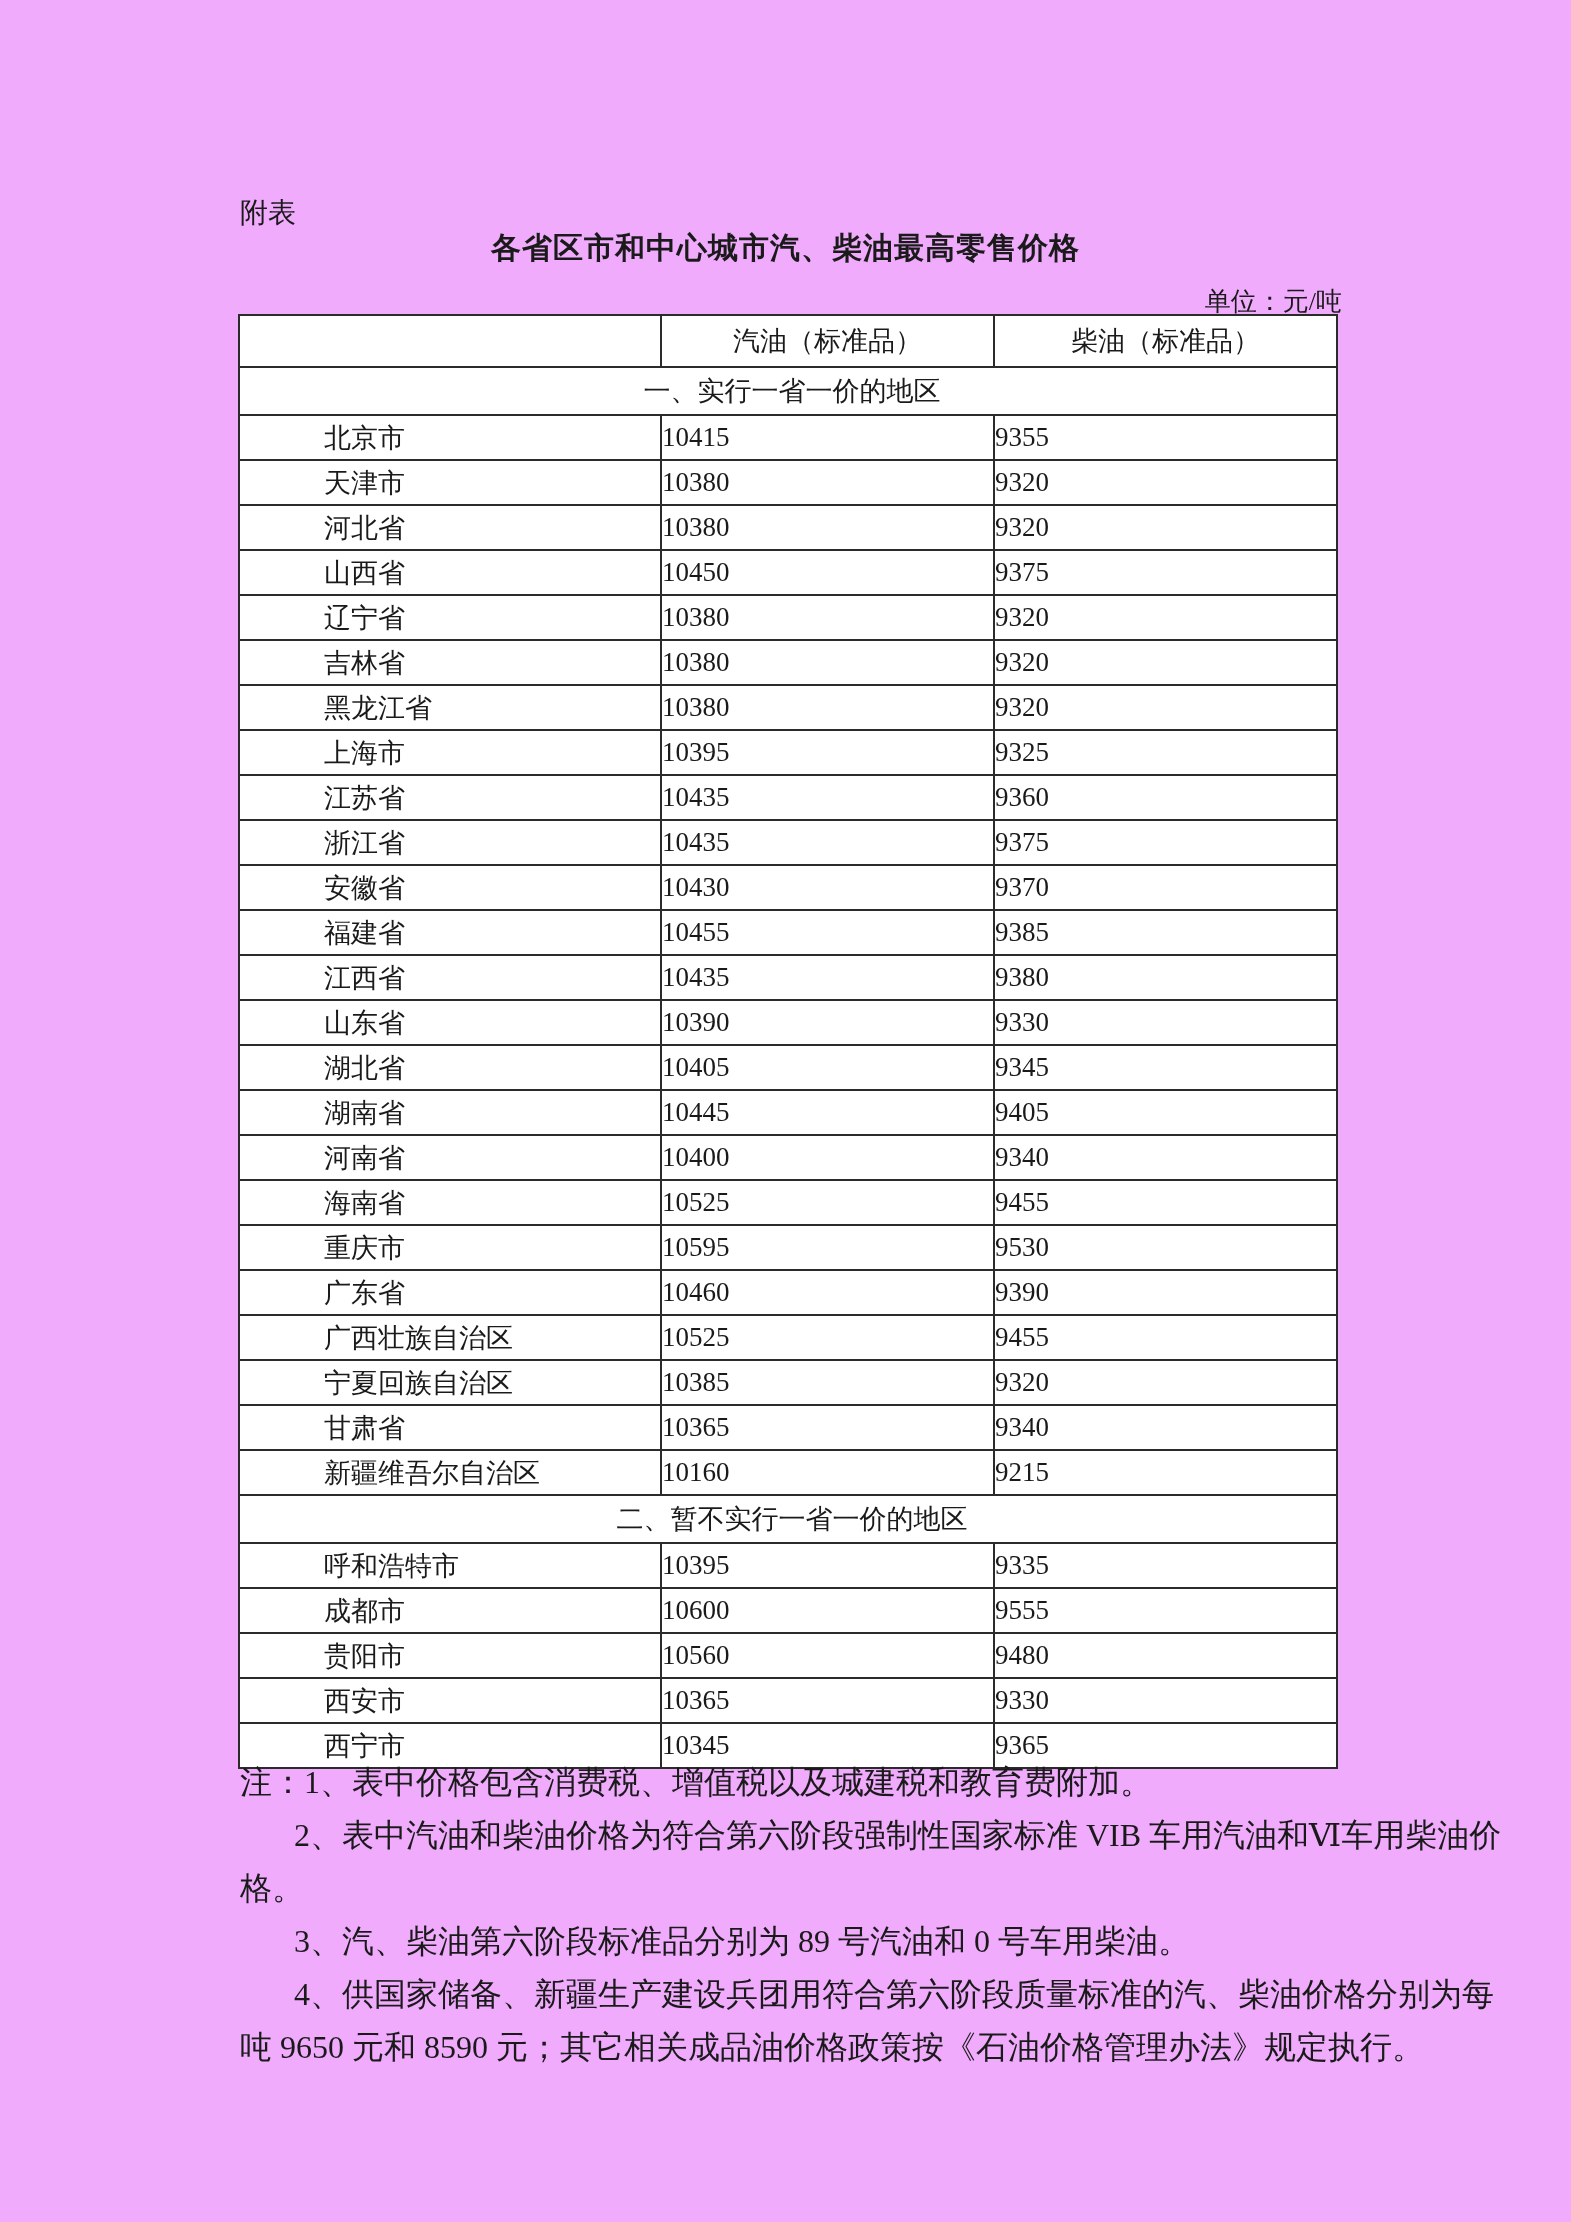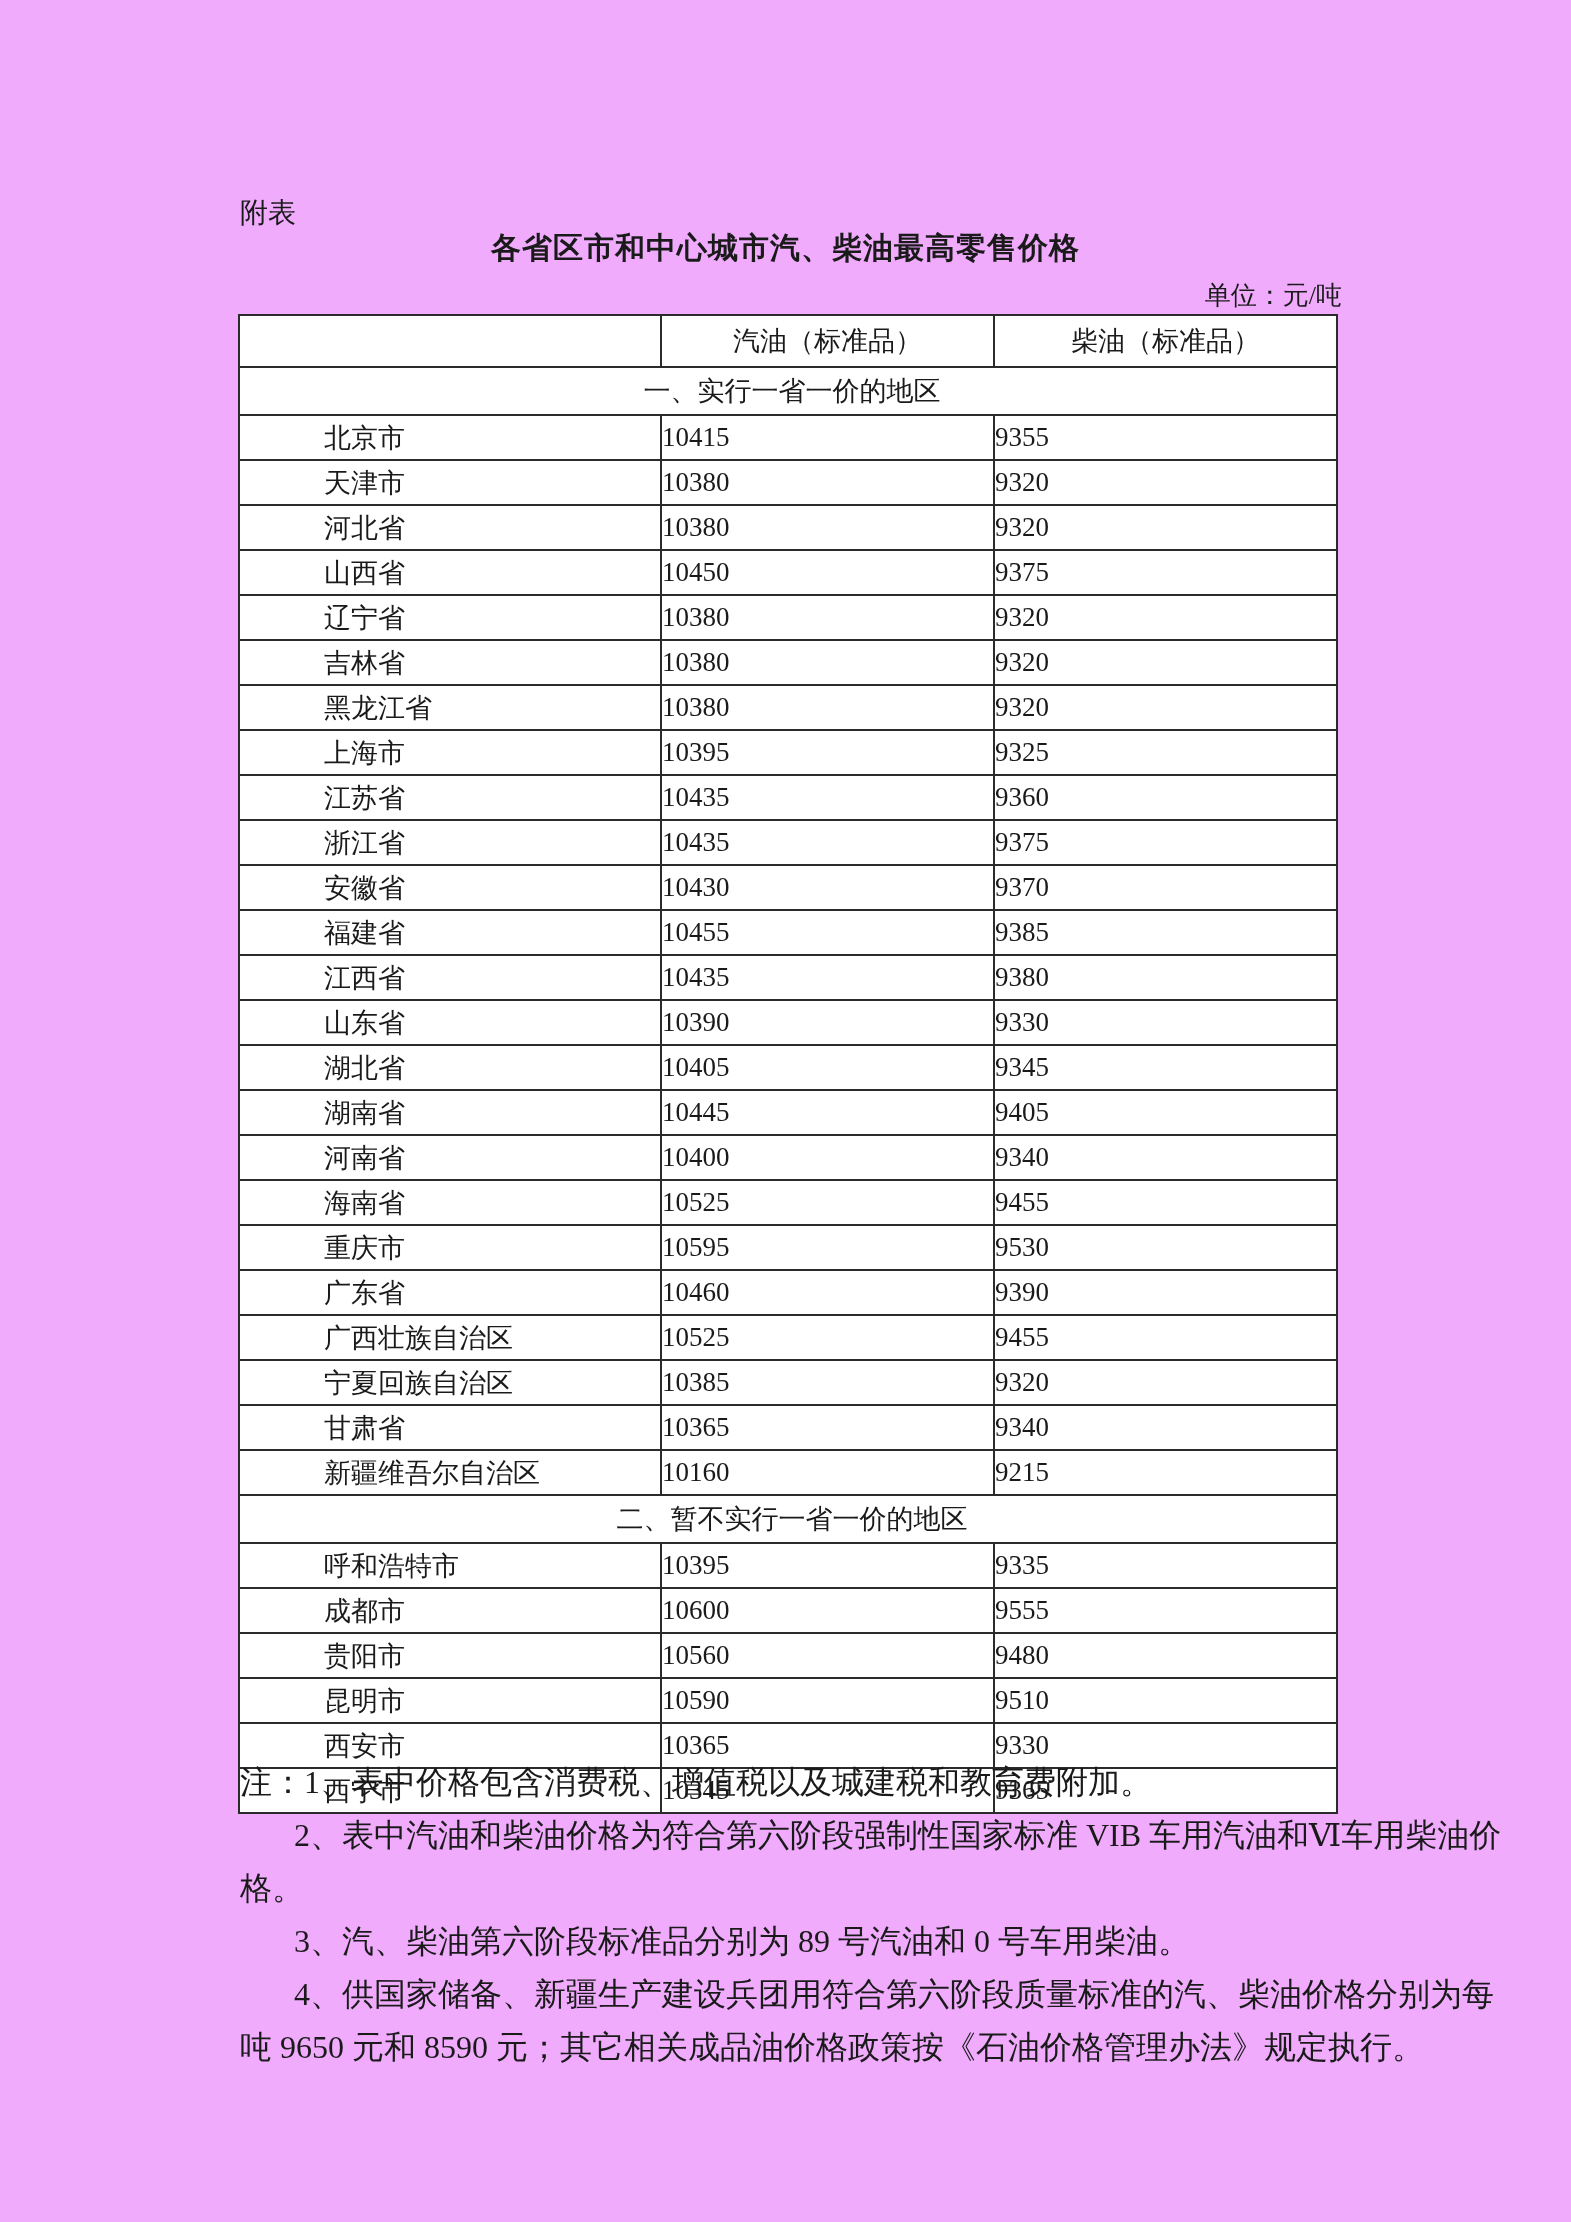--- a/index.html
+++ b/index.html
@@ -37,21 +37,21 @@
     font-family: "Liberation Sans", "DejaVu Sans", sans-serif;
     font-weight: 700;
     font-size: 30px;
     line-height: 36px;
     letter-spacing: 1px;
     white-space: nowrap;
   }
   .unit-label {
     position: absolute;
     left: 238px;
-    top: 280px;
+    top: 286px;
     width: 1104px;
     text-align: right;
     font-size: 26px;
     line-height: 32px;
     white-space: nowrap;
   }
   table.price-table {
     position: absolute;
     left: 238px;
     top: 314px;
@@ -266,25 +266,20 @@
           <td class="region-cell">成都市</td>
           <td class="num-cell">10600</td>
           <td class="num-cell">9555</td>
         </tr>
         <tr class="data-row">
           <td class="region-cell">贵阳市</td>
           <td class="num-cell">10560</td>
           <td class="num-cell">9480</td>
         </tr>
         <tr class="data-row">
-          <td class="region-cell">昆明市</td>
-          <td class="num-cell">10590</td>
-          <td class="num-cell">9510</td>
-        </tr>
-        <tr class="data-row">
           <td class="region-cell">西安市</td>
           <td class="num-cell">10365</td>
           <td class="num-cell">9330</td>
         </tr>
         <tr class="data-row">
           <td class="region-cell">西宁市</td>
           <td class="num-cell">10345</td>
           <td class="num-cell">9365</td>
         </tr>
       </tbody>

